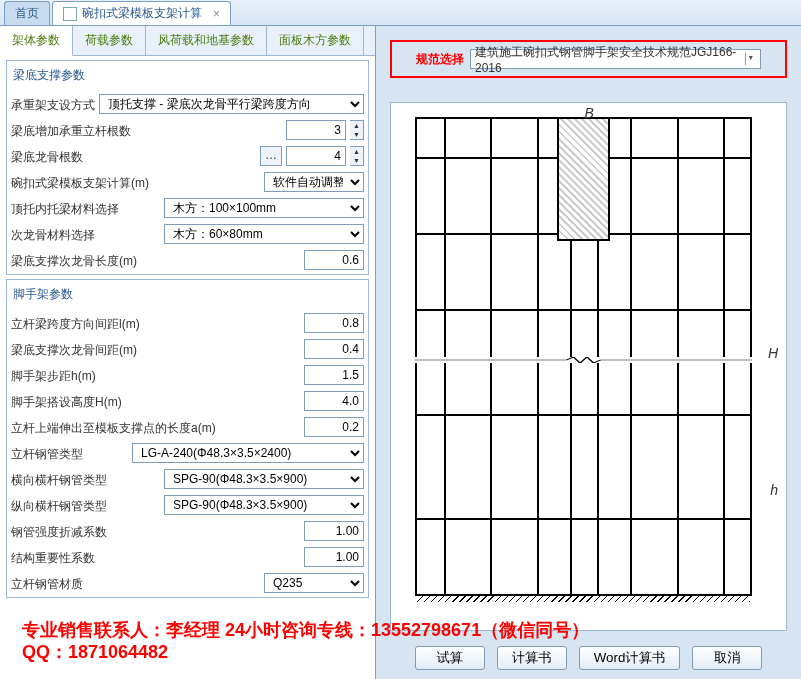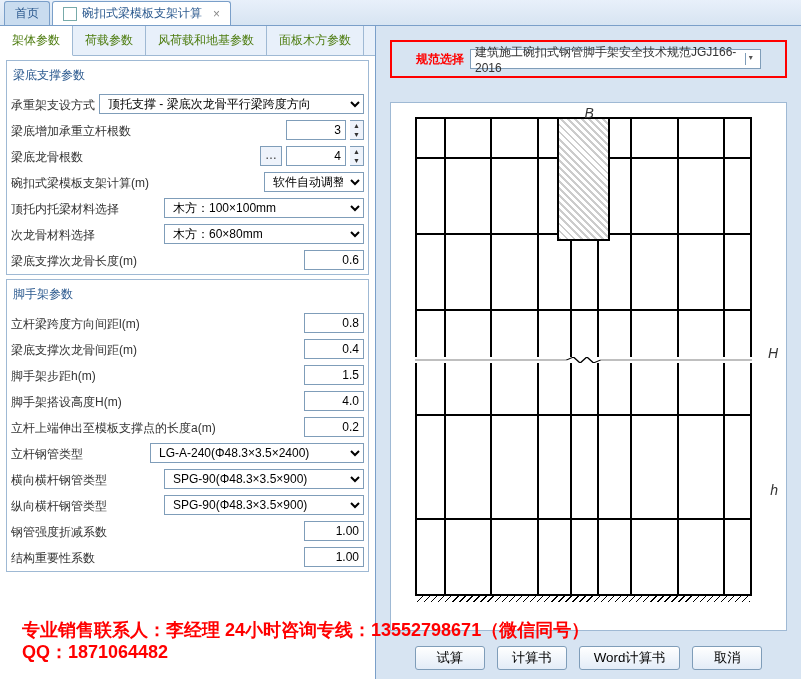--- a/index.html
+++ b/index.html
@@ -141,41 +141,46 @@
           <input class="input" value="4.0" style="">
             </div>
         <div class="row">
               <span class="row-label">立杆上端伸出至模板支撑点的长度a(m)</span>
               <span class="spacer"></span>
           <input class="input" value="0.2" style="">
             </div>
         <div class="row">
               <span class="row-label">立杆钢管类型</span>
               <span class="spacer"></span>
-          <select class="select" style="width:214px"><option>LG-A-240(Φ48.3×3.5×2400)</option></select>
+          <select class="select" style="width:232px"><option>LG-A-240(Φ48.3×3.5×2400)</option></select>
             </div>
         <div class="row">
               <span class="row-label">横向横杆钢管类型</span>
               <span class="spacer"></span>
           <select class="select" style="width:200px"><option>SPG-90(Φ48.3×3.5×900)</option></select>
             </div>
         <div class="row">
               <span class="row-label">纵向横杆钢管类型</span>
               <span class="spacer"></span>
           <select class="select" style="width:200px"><option>SPG-90(Φ48.3×3.5×900)</option></select>
             </div>
         <div class="row">
               <span class="row-label">钢管强度折减系数</span>
               <span class="spacer"></span>
           <input class="input" value="1.00" style="">
             </div>
         <div class="row">
               <span class="row-label">结构重要性系数</span>
               <span class="spacer"></span>
           <input class="input" value="1.00" style="">
+            </div>
+        <div class="row">
+              <span class="row-label">立杆钢管材质</span>
+              <span class="spacer"></span>
+          <select class="select" style="width:100px"><option>Q235</option></select>
             </div>
       </div>
     </div>
   </div>
 
   <div class="right-panel">
     <div class="spec-bar">
       <span class="spec-label">规范选择</span>
       <div class="spec-select">
         <span>建筑施工碗扣式钢管脚手架安全技术规范JGJ166-2016</span>

